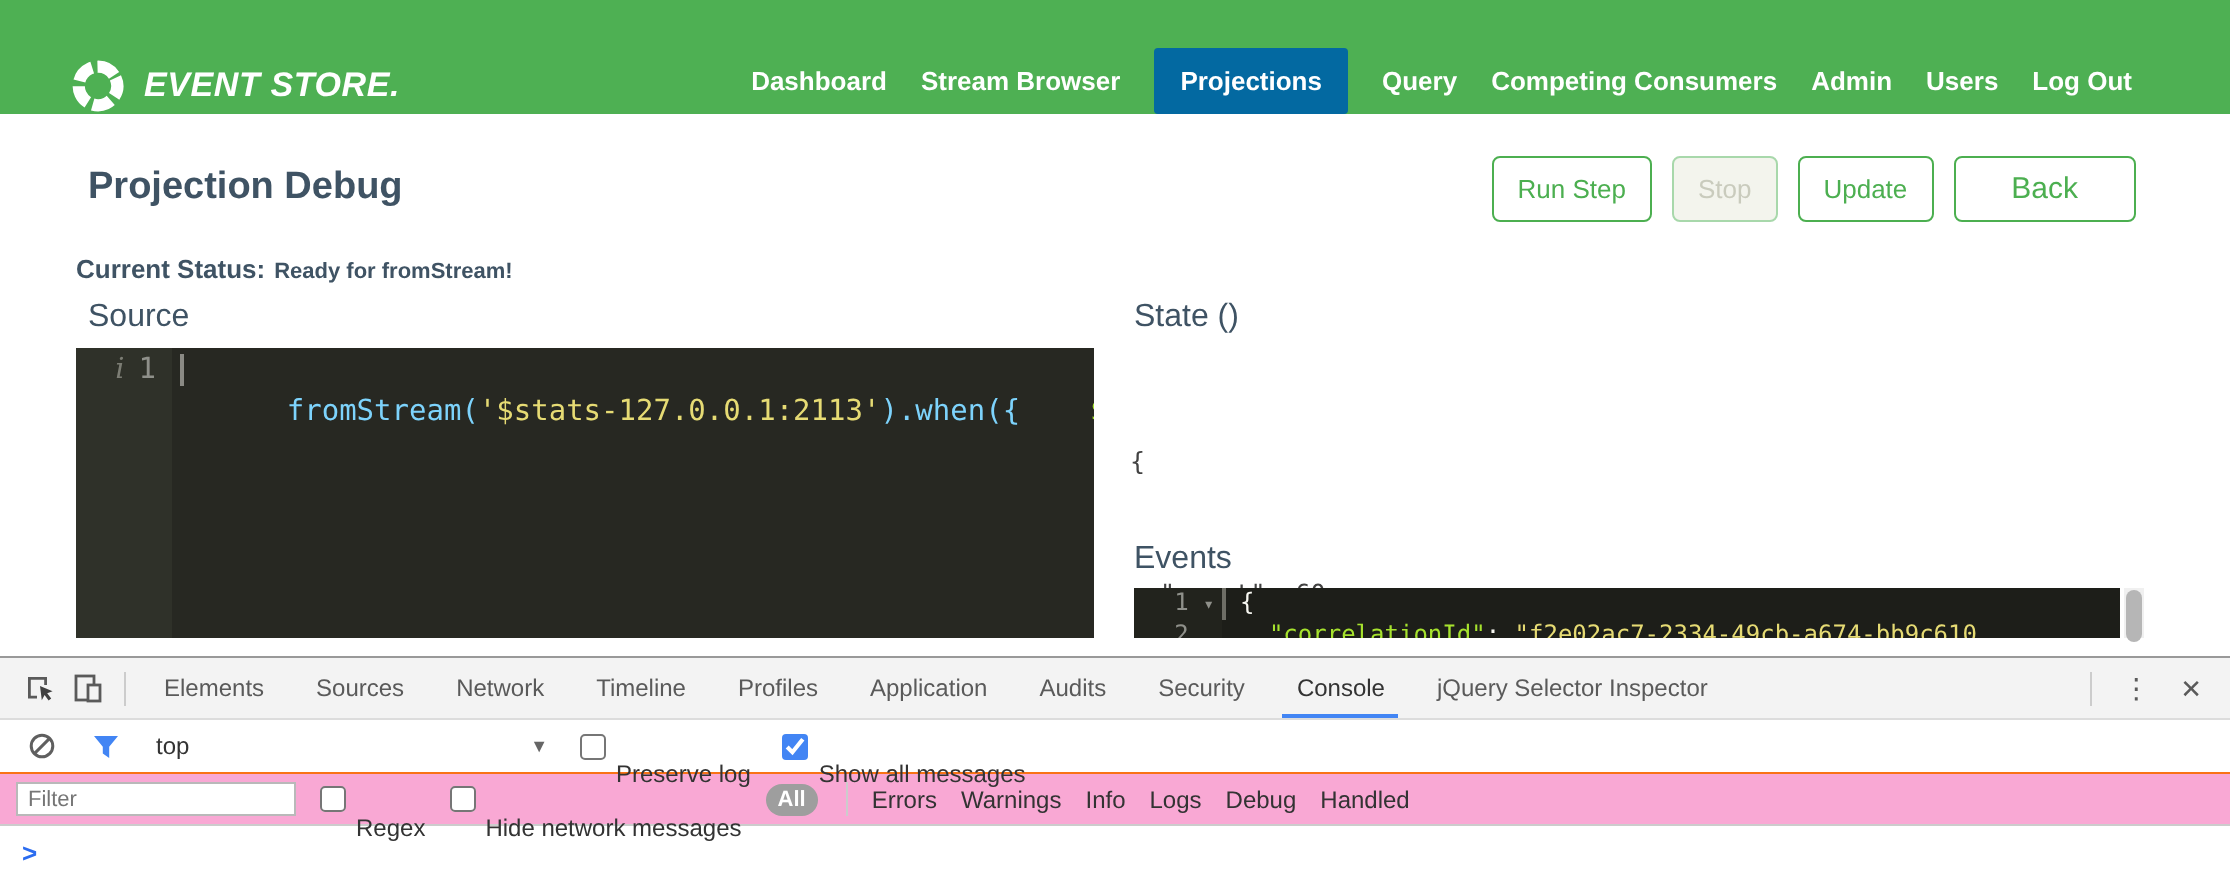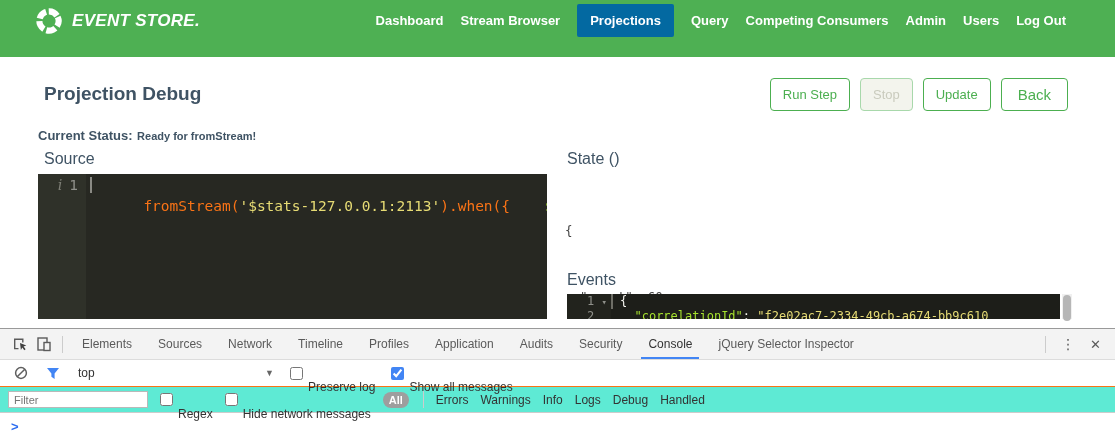--- a/index.html
+++ b/index.html
@@ -1,54 +1,54 @@
 <!DOCTYPE html>
 <html><head>
 <meta charset="utf-8">
 <style>
   * { margin:0; padding:0; box-sizing:border-box; }
   body { font-family:"Liberation Sans", sans-serif; background:#fff; }
   .app { position:relative; width:1115px; height:436px; background:#fff; overflow:hidden; }
 
   
   .navbar { position:absolute; top:0; left:0; width:1115px; height:57px; background:#4eb053;
-            display:flex; align-items:center; padding:0 49px 16px 35px; }
+            display:flex; align-items:flex-end; padding:0 49px 0 35px; }
   .brand { display:flex; align-items:center; gap:9px; color:#fff; cursor:pointer; }
   .brand-text { font-style:italic; font-weight:bold; font-size:17px; letter-spacing:0.3px; }
   .nav { margin-left:auto; display:flex; align-items:center; gap:17px; }
   .nav-item { color:#fff; font-size:13px; font-weight:bold; cursor:pointer; white-space:nowrap; }
   .nav-item.active { background:#0369a1; padding:9px 13px; border-radius:2px; }
 
   
   .page-title { position:absolute; left:44px; top:83px; font-size:19px; font-weight:bold; color:#3f5364; }
   .actions { position:absolute; right:47px; top:78px; display:flex; gap:10px; align-items:center; }
   .btn { border:1px solid #4caf50; color:#4caf50; background:#fff; border-radius:4px;
          font-size:13px; padding:8px 12px; font-family:inherit; cursor:pointer; }
-  .btn.back { font-size:15px; padding:7px 16px; }
+  .btn.back { font-size:15px; padding:7px 28px; }
   .btn.disabled { background:#f3f4ed; color:#c9cbbd; border-color:#a8d8ab; cursor:default; }
 
   .status { position:absolute; left:38px; top:126px; color:#3f5364; }
   .status-label { font-weight:bold; font-size:13px; }
   .status-value { font-weight:bold; font-size:11px; }
 
   .section-label { position:absolute; font-size:16px; font-weight:normal; color:#3f5364; }
   .lbl-source { left:44px; top:150px; }
   .lbl-state  { left:567px; top:150px; }
   .lbl-events { left:567px; top:271px; }
 
   
   .source-editor { position:absolute; left:38px; top:174px; width:509px; height:145px;
                    background:#272822; font-family:"DejaVu Sans Mono", monospace;
                    font-size:14.5px; line-height:21px; display:flex; overflow:hidden; cursor:text; }
   .se-gutter { flex:0 0 48px; background:#2f3129; color:#8f908a; text-align:right;
                padding:1px 8px 0 0; }
   .se-gutter .anno { font-family:"DejaVu Serif", serif; font-style:italic; color:#7c7d74; margin-right:7px; }
   .se-code { padding:1px 0 0 5px; white-space:pre; position:relative; }
   .se-cursor { position:absolute; left:4px; top:3px; width:2px; height:16px; background:#8a8a84; }
-  .tok-text { color:#f97316; }
+  .tok-text { color:#7dd3fc; }
   .tok-str  { color:#e6db74; }
   .tok-kw   { color:#a6e22e; }
 
   
   .state-json { position:absolute; left:565px; top:176px; font-family:"DejaVu Sans Mono", monospace;
                 font-size:12.5px; line-height:22px; color:#424242; white-space:pre; }
 
   
   .events-editor { position:absolute; left:567px; top:294px; width:493px; height:25px;
                    background:#1d1e19; font-family:"DejaVu Sans Mono", monospace;
@@ -81,21 +81,21 @@
 
   .dt-toolbar { height:27px; display:flex; align-items:center; padding:0 9px; background:#fff;
                 border-bottom:1px solid #f97316; font-size:12px; color:#333; }
   .dt-context { display:flex; align-items:center; justify-content:space-between; width:196px;
                 margin-left:13px; cursor:pointer; }
   .dd-arrow { font-size:9px; color:#666; }
   .dt-toolbar input[type=checkbox], .dt-filterbar input[type=checkbox] {
       width:13px; height:13px; accent-color:#4285f4; margin:0 5px 0 16px; cursor:pointer; }
   .cb-label { cursor:pointer;margin-top:28px; }
 
-  .dt-filterbar { height:26px; display:flex; align-items:center; padding:0 8px; background:#5eead4;
+  .dt-filterbar { height:26px; display:flex; align-items:center; padding:0 8px; background:#f9a8d4;
                   border-bottom:1px solid #ccc; font-size:12px; color:#333; }
   .filter-input { width:140px; height:17px; font-size:11px; font-family:inherit; border:1px solid #b9b9b9;
                   padding:1px 5px; background:#fff; color:#333; }
   .dt-filterbar input[type=checkbox] { margin:0 5px 0 12px; }
   .all-pill { background:#9e9e9e; color:#fff; border-radius:9px; font-size:11px; font-weight:bold;
               padding:2px 6px; margin:0 8px 0 12px; cursor:pointer;text-align:right; }
   .level { margin:0 6px; cursor:pointer; }
 
   .dt-console { height:31px; background:#fff; }
   .prompt { color:#2b6cf0; font-weight:bold; font-size:13px; padding:6px 0 0 11px; cursor:text; }

